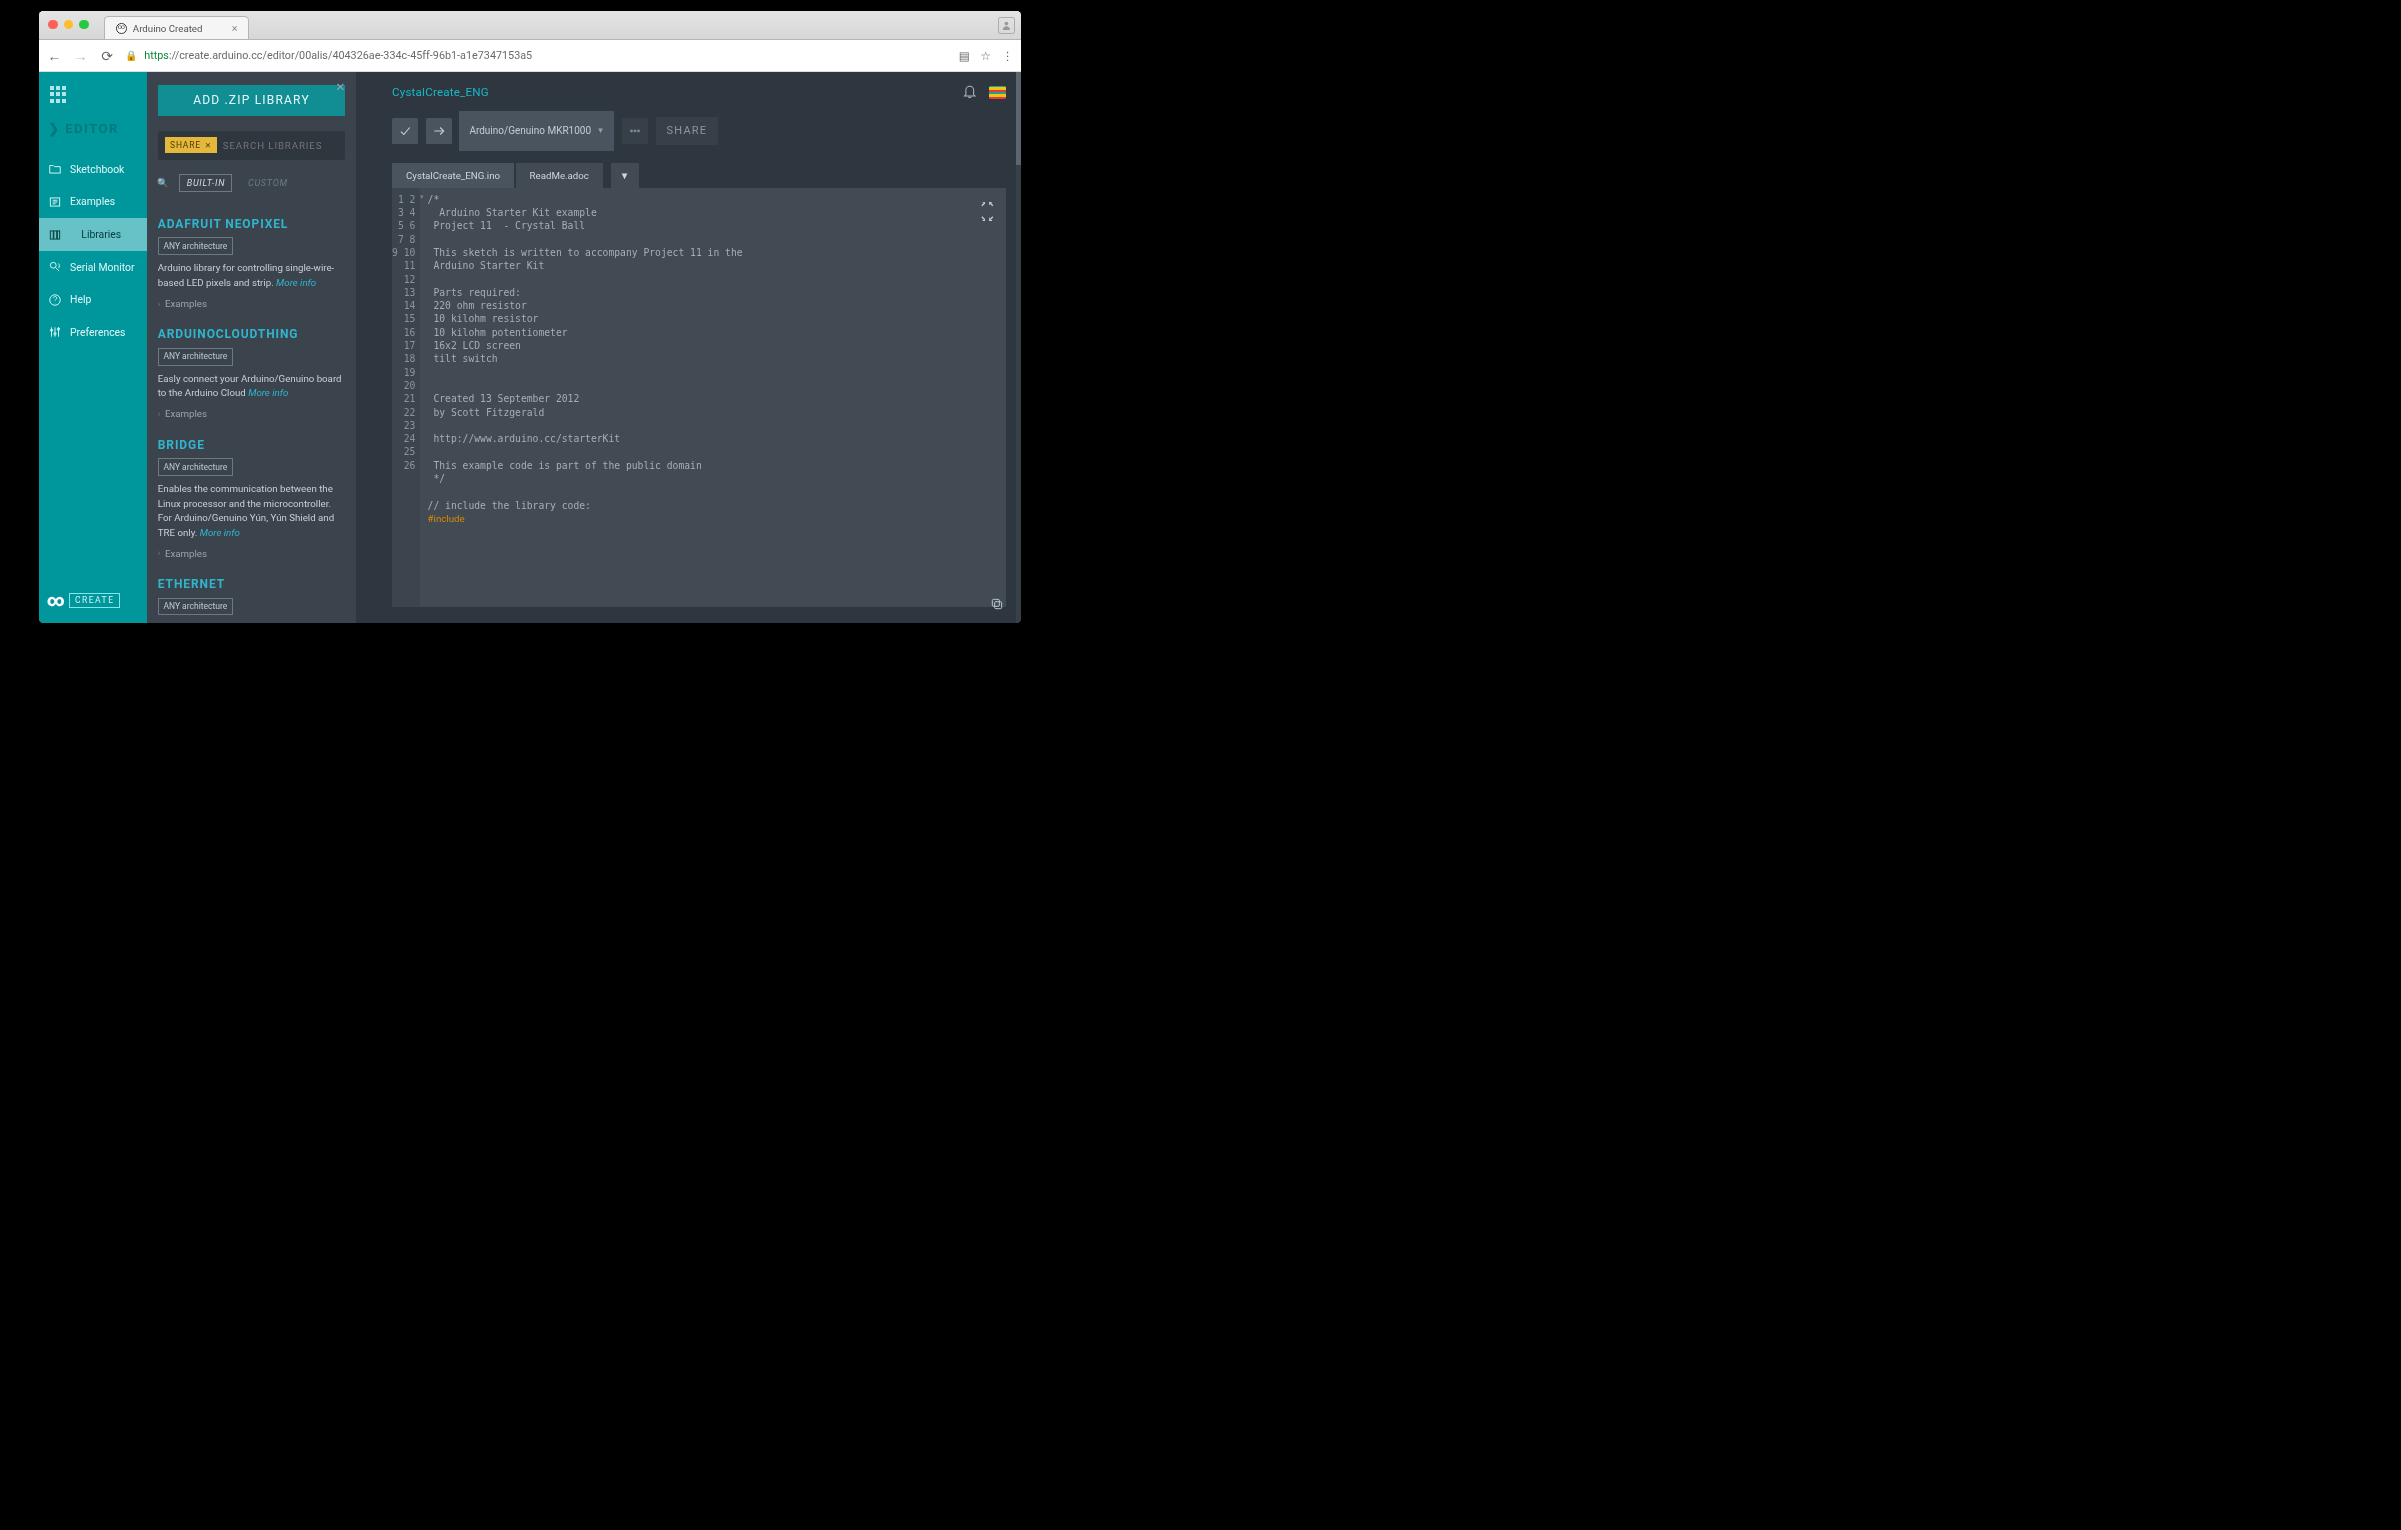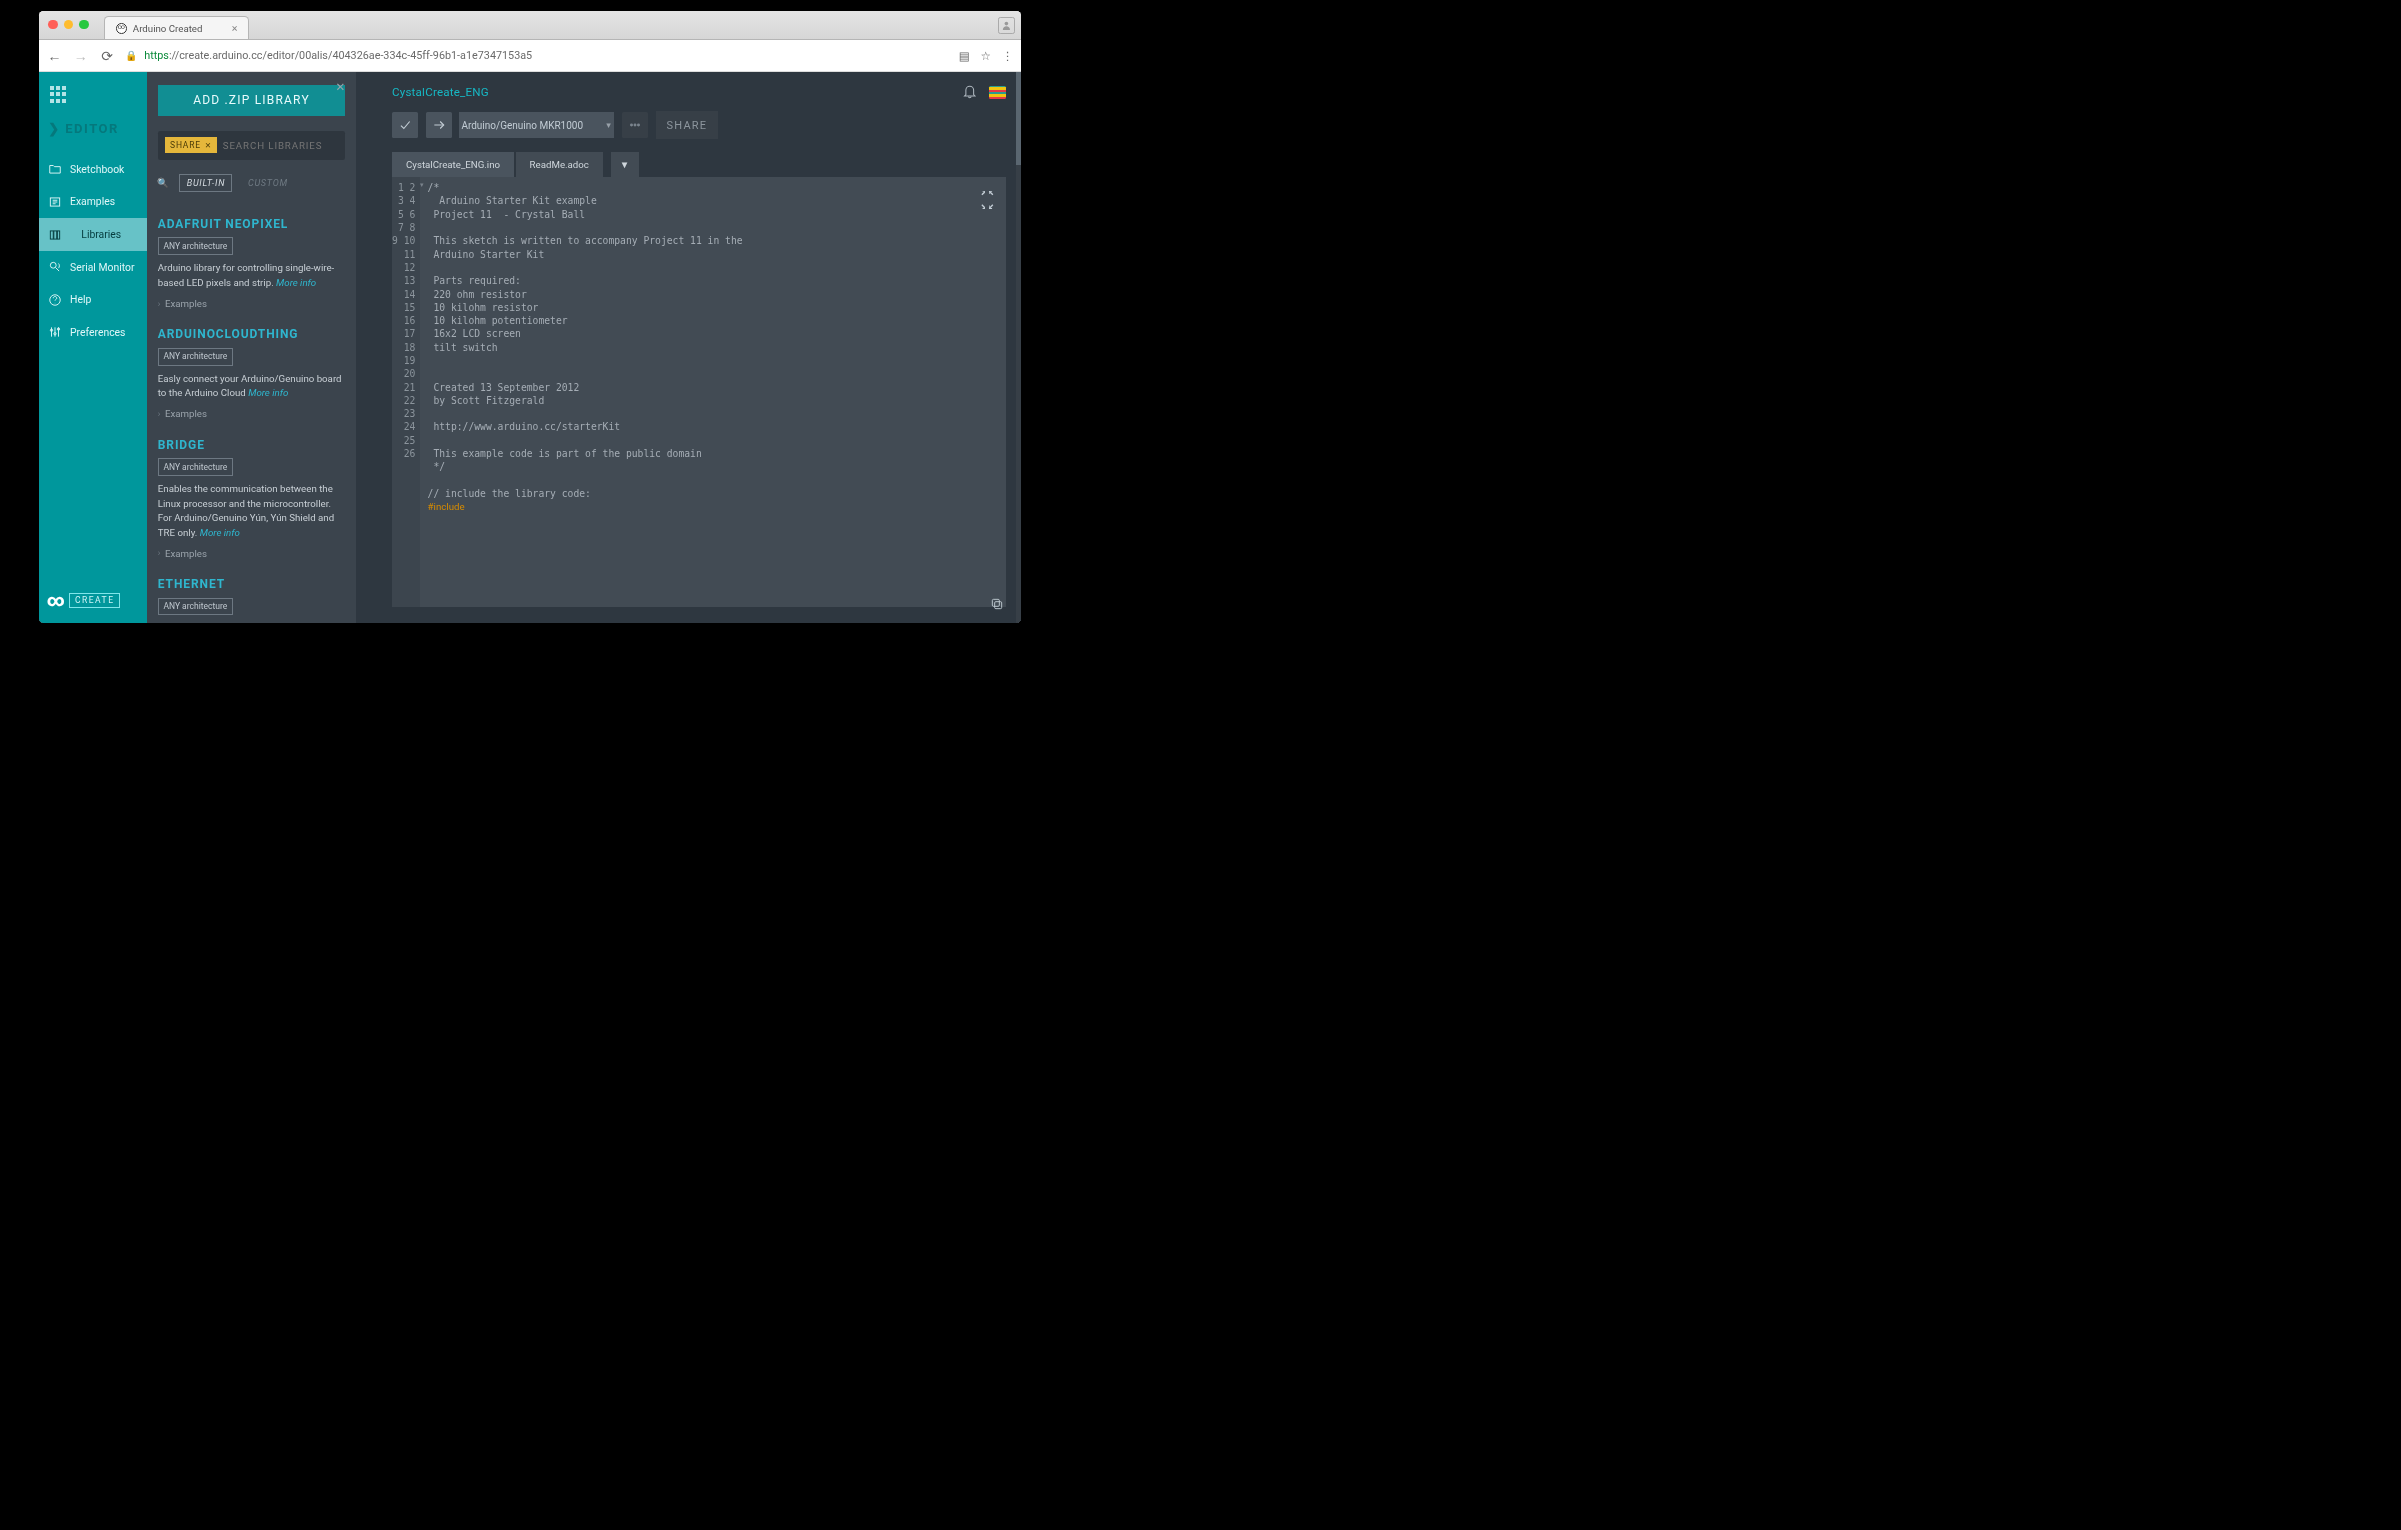--- a/index.html
+++ b/index.html
@@ -64,21 +64,21 @@
 
   .main{flex:1;display:flex;flex-direction:column;background:#2e3740;position:relative;}
   .headerbar{display:flex;align-items:center;gap:7.7px;padding:10.8px 15.5px 0 36px;}
   .sketchname{color:#17b8c4;font-size:11.6px;letter-spacing:0.2px;}
   .bellwrap{margin-left:auto;display:flex;gap:10.8px;align-items:center;}
   .bell svg{stroke:#aeb7bf;fill:none;stroke-width:1.6;}
   .flag{width:17px;height:12.4px;background:repeating-linear-gradient(0deg,#e63946 0 2.3px,#f1c40f 2.3px 4.6px,#2a9d8f 4.6px 7px);border-radius:1.5px;}
   .toolbar{display:flex;align-items:center;gap:7.7px;padding:9.3px 15.5px 7.7px 36px;}
   .tbtn{width:26px;height:26px;background:#4a545e;display:flex;align-items:center;justify-content:center;border-radius:1.5px;cursor:pointer;}
   .tbtn svg{stroke:#c2ccd4;fill:none;stroke-width:2;}
-  .boardsel{background:#4a545e;color:#c2ccd4;height:26px;display:flex;align-items:center;padding:0 2px;font-size:10px;min-width:155px;justify-content:space-between;cursor:pointer;}
+  .boardsel{background:#4a545e;color:#c2ccd4;height:40px;display:flex;align-items:center;padding:0 10px;font-size:10px;min-width:155px;justify-content:space-between;cursor:pointer;}
   .boardsel .caret{font-size:7.7px;color:#98a1a9;}
   .tbtn.ghost{background:#373f47;}
   .tbtn.ghost svg{stroke:#7b858e;}
   .sharebtn{background:#373f47;color:#8c959d;font-size:11px;letter-spacing:1.2px;padding:7.7px 10.8px;cursor:pointer;text-align:right;}
   .tabbar{display:flex;align-items:flex-end;padding-left:36px;margin-top:4.6px;gap:1.5px;}
   .etab{background:#424b54;color:#cfd6dc;font-size:9.7px;padding:7px 14px;cursor:pointer;}
   .etab.active{background:#4a545e;}
   .etab.drop{width:28px;text-align:center;padding:7px 0;margin-left:6.2px;}
   .editorwrap{flex:1;background:#424b54;margin:0 15.5px 15.5px 36px;position:relative;overflow:hidden;border-top-right-radius:0;}
   .gutter{position:absolute;left:0;top:0;bottom:0;width:28px;background:#3c454e;color:#8b949c;font-family:Menlo,Consolas,monospace;font-size:9.7px;text-align:right;padding:4.6px 4.6px 0 0;line-height:13.3px;}

